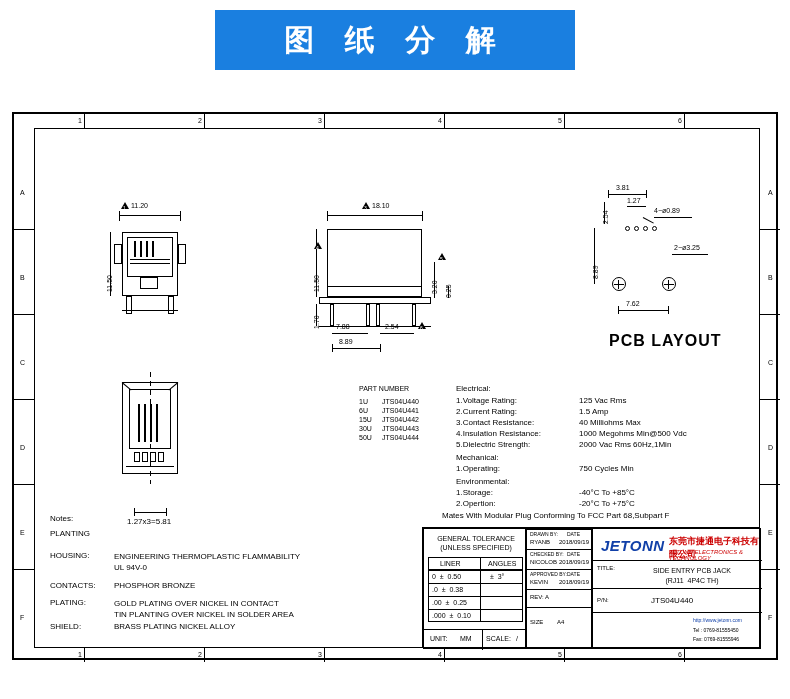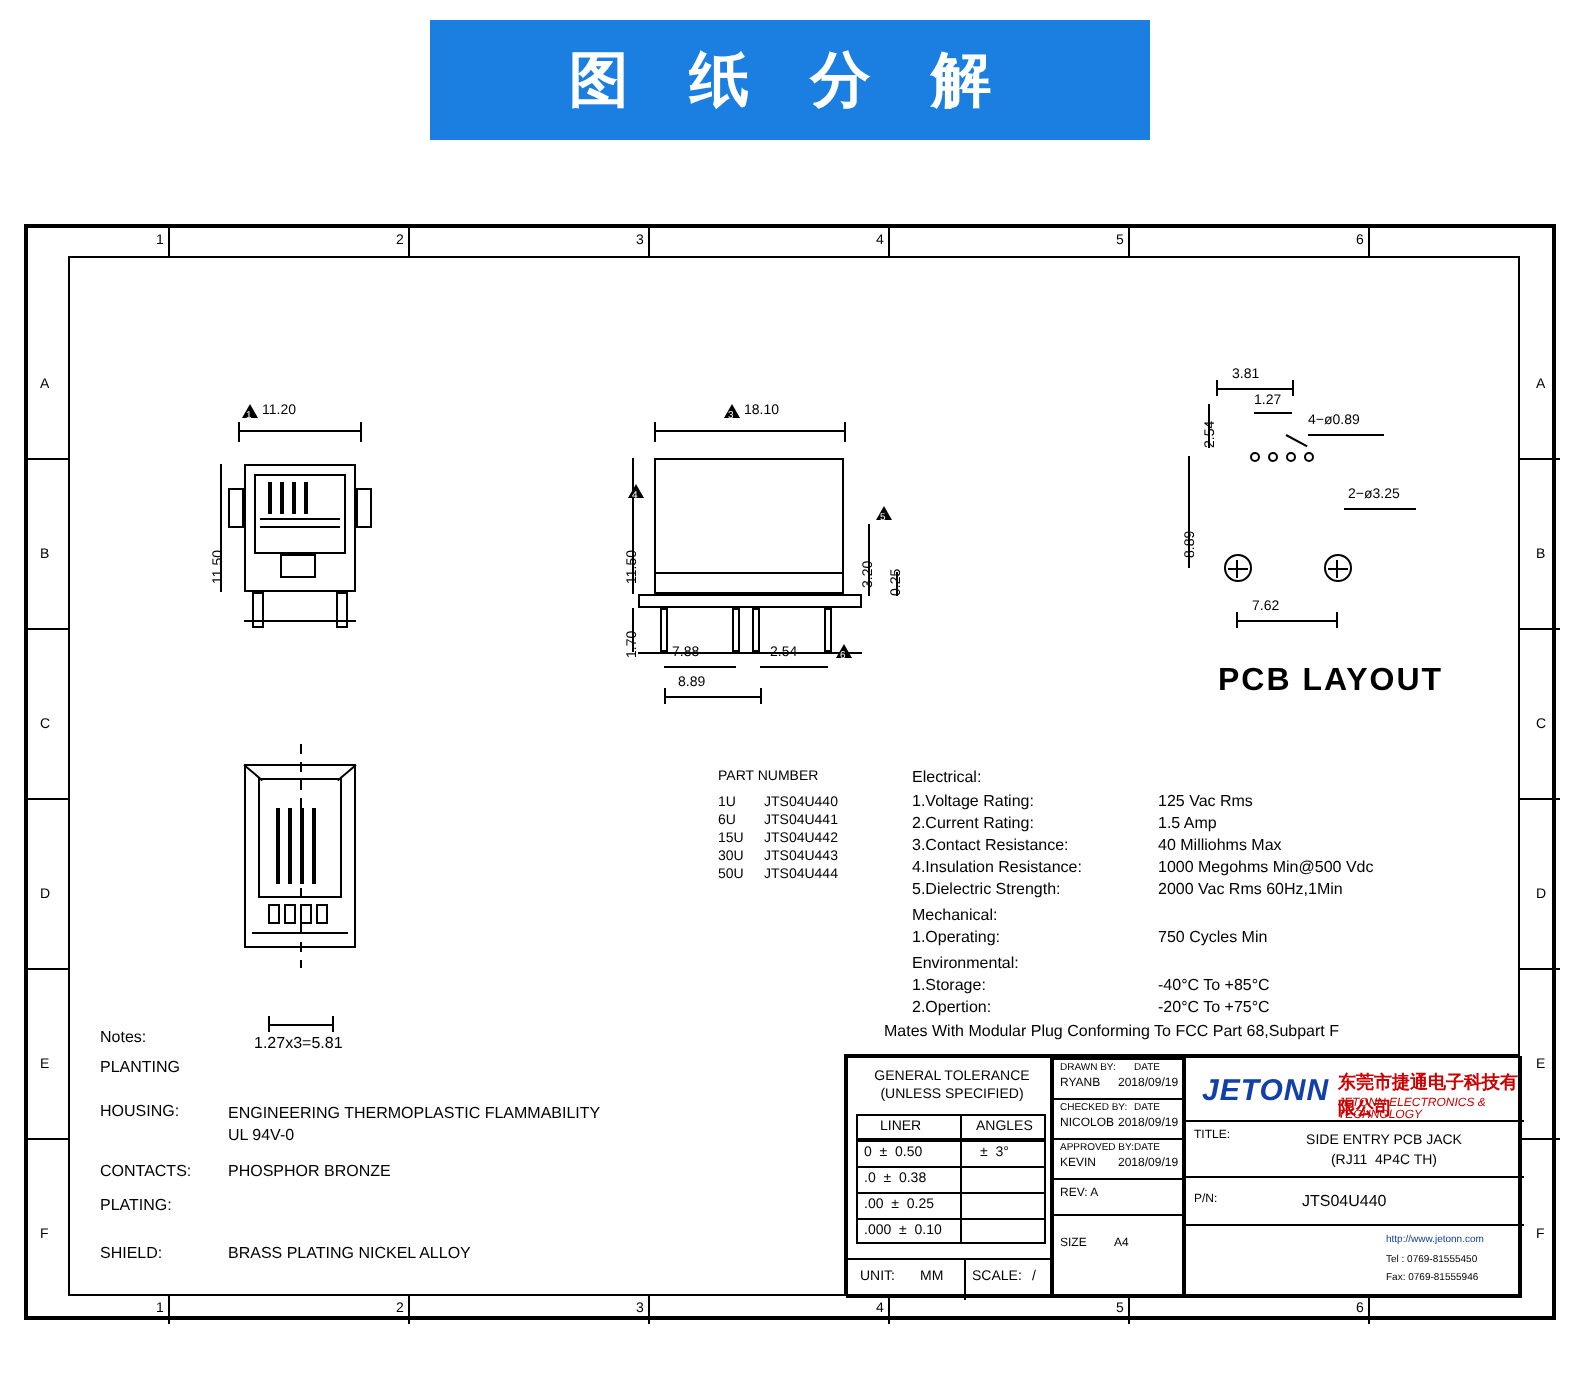--- a/index.html
+++ b/index.html
@@ -294,20 +294,22 @@
   <div class="txt txt8" style="left:36px;top:415px;">PLANTING</div>
 
   <div class="txt txt8" style="left:36px;top:437px;">HOUSING:</div>
   <div class="txt txt8" style="left:100px;top:437px;line-height:11px;">ENGINEERING THERMOPLASTIC FLAMMABILITY
 UL 94V-0</div>
 
   <div class="txt txt8" style="left:36px;top:467px;">CONTACTS:</div>
   <div class="txt txt8" style="left:100px;top:467px;">PHOSPHOR BRONZE</div>
 
   <div class="txt txt8" style="left:36px;top:484px;">PLATING:</div>
+  <div class="txt txt8" style="left:100px;top:484px;line-height:11px;">GOLD PLATING OVER NICKEL IN CONTACT
+TIN PLANTING OVER NICKEL IN SOLDER AREA</div>
 
   <div class="txt txt8" style="left:36px;top:508px;">SHIELD:</div>
   <div class="txt txt8" style="left:100px;top:508px;">BRASS PLATING NICKEL ALLOY</div>
 
   <div class="tb" style="left:408px;top:413px;width:338px;height:121px;">
 
     <div class="tb" style="left:0;top:0;width:103px;height:121px;">
       <div class="txt" style="left:8px;top:5px;line-height:9px;text-align:center;width:88px;">GENERAL TOLERANCE
 (UNLESS SPECIFIED)</div>
       <div class="tb" style="left:4px;top:28px;width:95px;height:13px;"></div>

